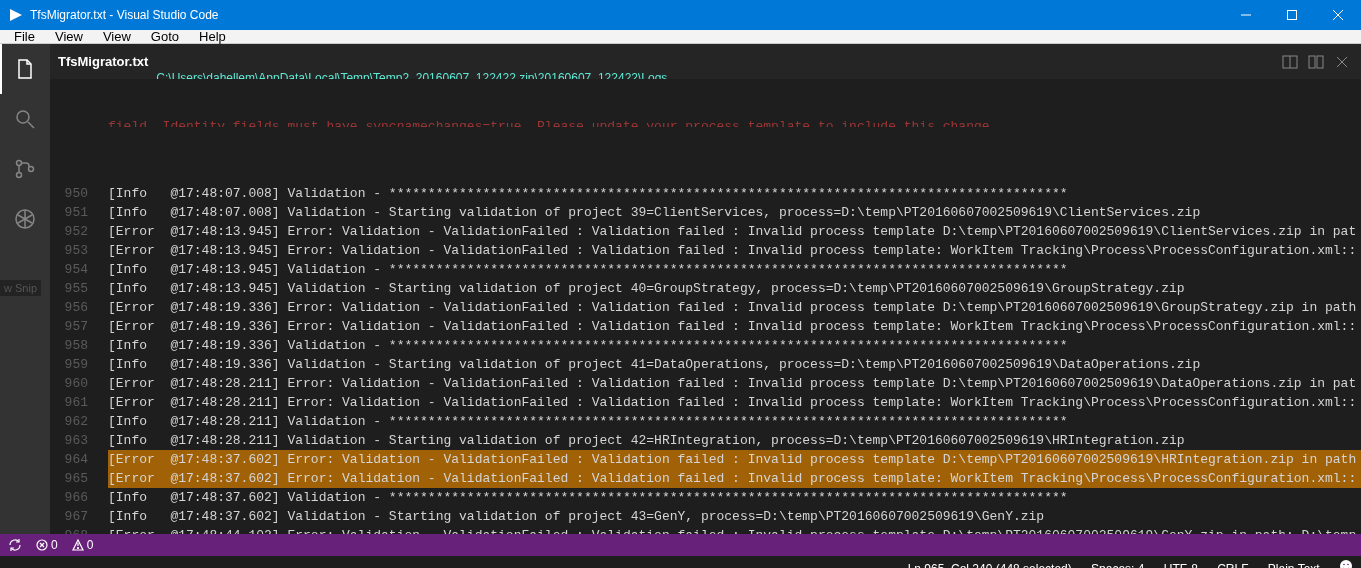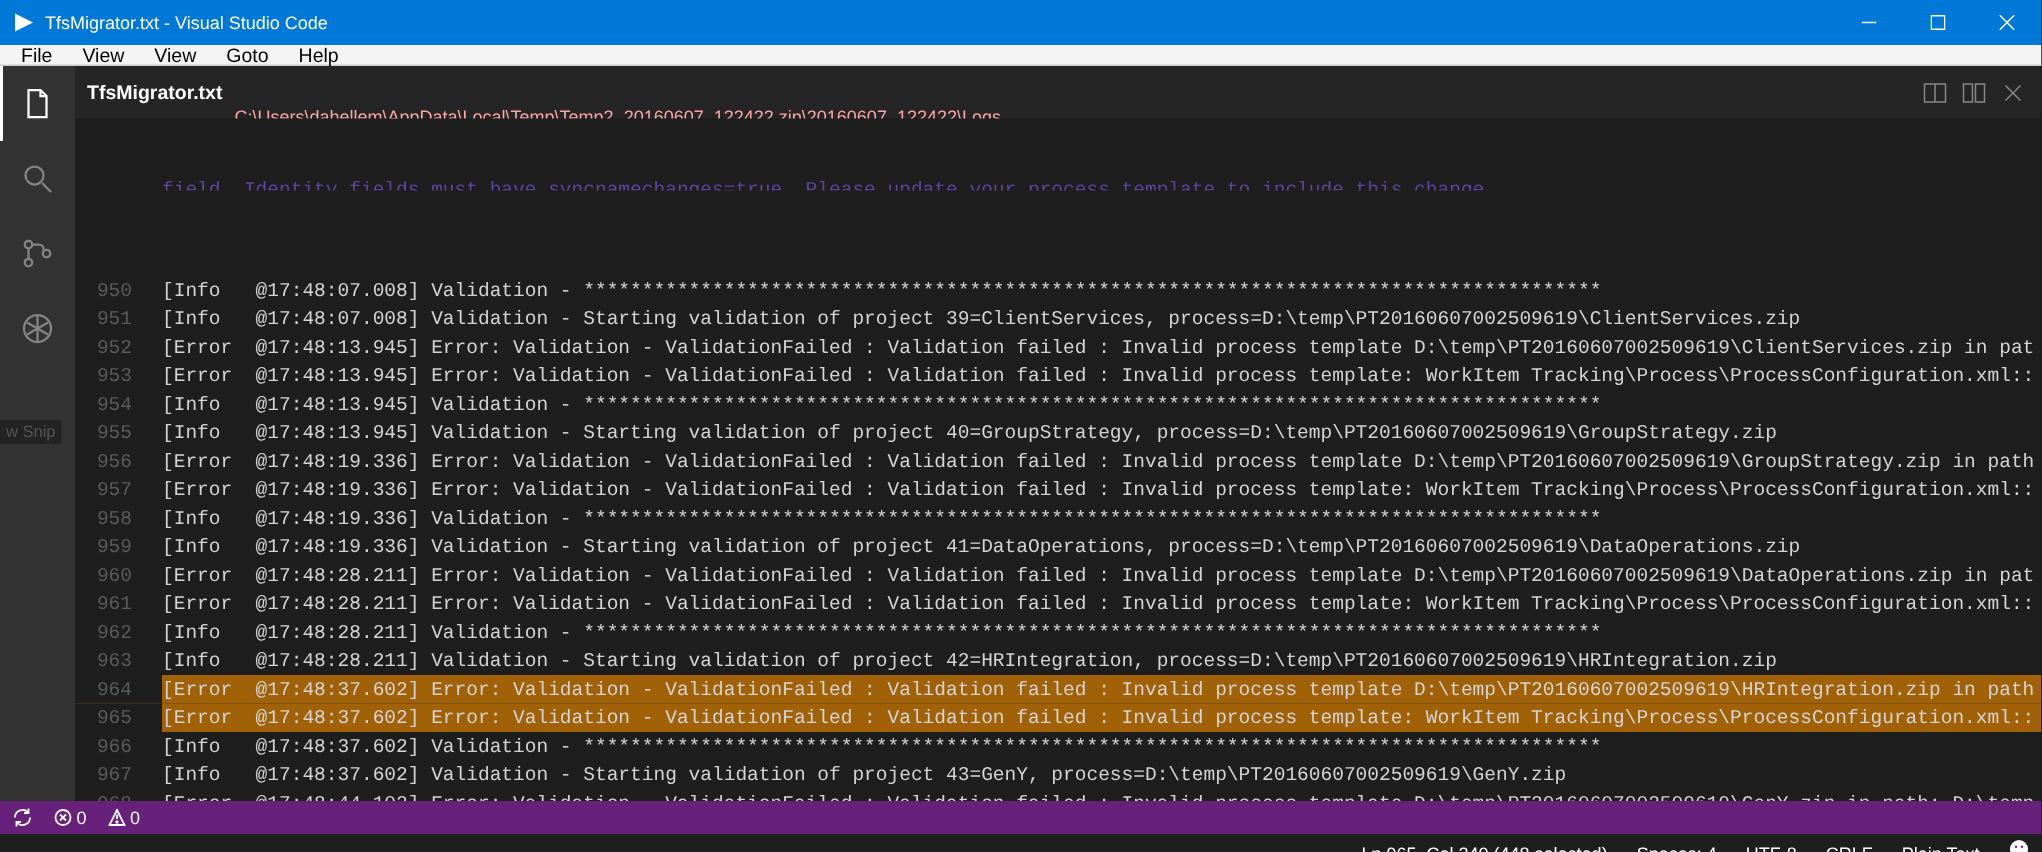--- a/index.html
+++ b/index.html
@@ -22,32 +22,32 @@
 .activitybar { width: 50px; background: #333333; display: flex; flex-direction: column; align-items: center; }
 .activitybar .act { width: 50px; height: 50px; display: flex; align-items: center; justify-content: center; position: relative; }
 .activitybar .act.active::before { content: ""; position: absolute; left: 0; top: 0; bottom: 0; width: 2px; background: #fff; }
 .activitybar svg { stroke: #858585; fill: none; stroke-width: 1.5; }
 .activitybar .act.active svg { stroke: #fff; }
 .snip { position: absolute; left: 0; top: 280px; font-size: 11px; color: #555; background: rgba(0,0,0,0.3); padding: 2px 4px; }
 
 .editorarea { flex: 1; display: flex; flex-direction: column; min-width: 0; }
 .tabbar { height: 35px; background: #252526; display: flex; align-items: center; padding: 15px 8px; color: #ccc; font-size: 13px; }
 .tabbar .filename { color: #fff; font-weight: 600; margin-right: 8px; }
-.tabbar .filepath { color: #fca5a5; font-size: 12px; flex: 0 1 auto; white-space: nowrap; overflow: hidden; text-overflow: ellipsis; margin-top: 32px; }
+.tabbar .filepath { color: #5eead4; font-size: 12px; flex: 0 1 auto; white-space: nowrap; overflow: hidden; text-overflow: ellipsis; margin-top: 32px; }
 .tabbar .tabspacer { flex: 1; }
 .tabbar .tabicon { width: 22px; height: 22px; display: flex; align-items: center; justify-content: center; margin-left: 4px; }
 .tabbar .tabicon svg { stroke: #888; fill: none; }
 
 .editor { flex: 1; overflow: hidden; background: #1e1e1e; font-family: Consolas, "Courier New", monospace; font-size: 13px; line-height: 19px; color: #d4d4d4; white-space: pre; }
 .line { display: flex; }
 .gutter { width: 58px; text-align: right; color: #5a5a5a; padding-right: 20px; flex-shrink: 0; user-select: none; }
 .line.selected { background: #a16207; justify-content: space-between; }
 .line.selected .gutter { background: #1e1e1e; }
 .content { flex: 1; overflow: hidden; }
-.truncated-top { color: #8b5cf6; padding-left: 58px; height: 10px; overflow: hidden; font-size: 13px; opacity: 0.6; }
+.truncated-top { color: #ef4444; padding-left: 58px; height: 10px; overflow: hidden; font-size: 13px; opacity: 0.6; }
 
 
 .statusbar { height: 22px; background: #68217a; color: #fff; display: flex; align-items: center; font-size: 12px; padding: 0 8px; }
 .statusbar .sitem { margin-right: 14px; display: inline-flex; align-items: center; gap: 3px; }
 .statusbar .sspacer { flex: 1; }
 .statusbar .right .sitem { margin-right: 0; margin-left: 16px; margin-top: 44px; }
 </style>
 </head>
 <body>
 

